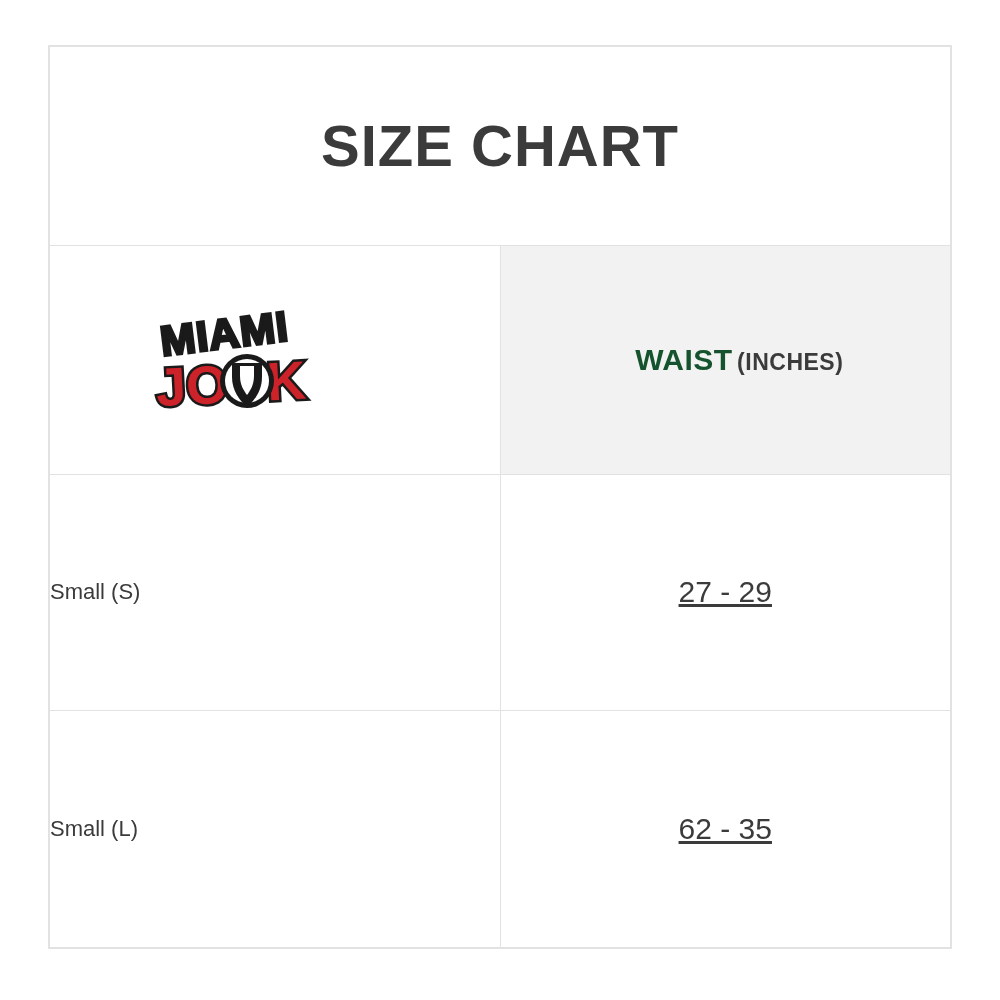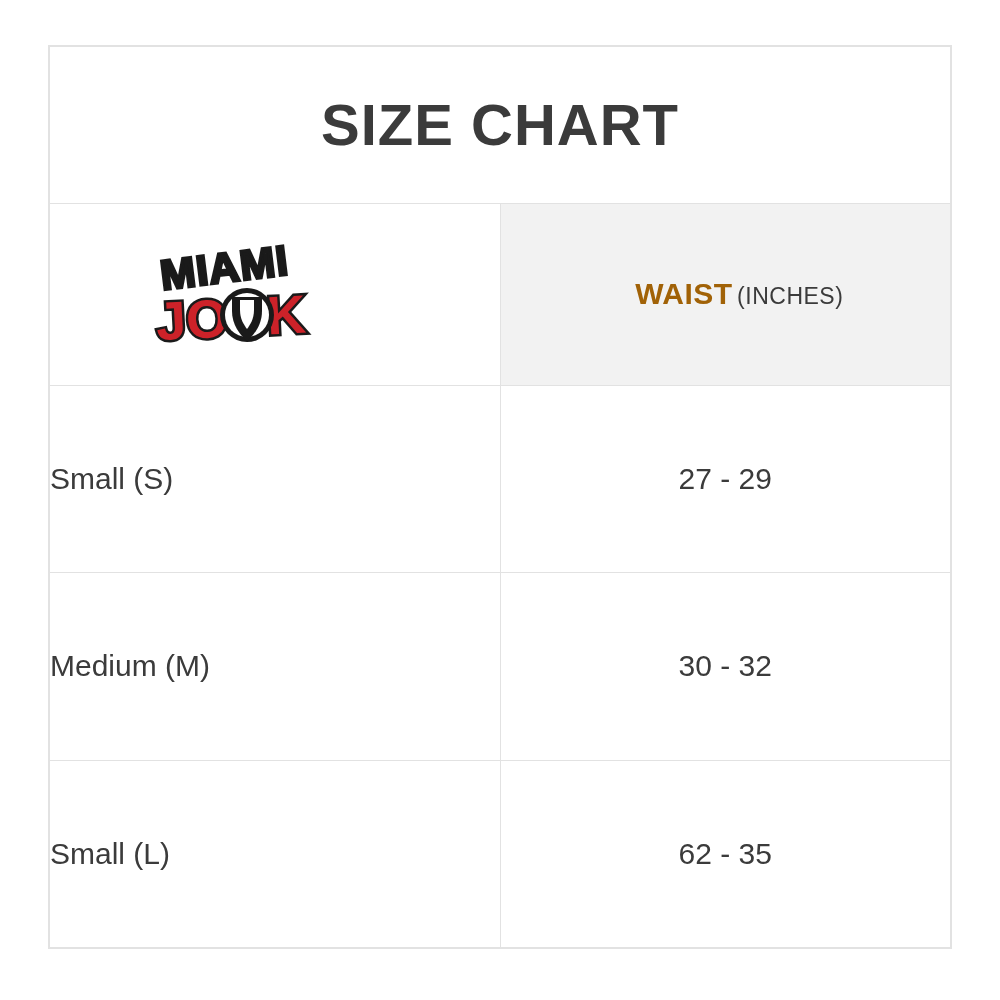--- a/index.html
+++ b/index.html
@@ -65,42 +65,43 @@
     background: #ffffff;
     text-align: center;
   }
   .waist-cell {
     background: #f2f2f2;
     text-align: center;
   }
   .waist-main {
     font-size: 30px;
     font-weight: bold;
-    color: #a16207;
+    color: #14532d;
     letter-spacing: 0.5px;
     margin-left: 28px;
   }
   .waist-sub {
     font-size: 23px;
-    font-weight: normal;
+    font-weight: bold;
     color: #3b3b3b;
     letter-spacing: 0.5px;
   }
 
   
   .size-cell {
     padding-left: 34px;
-    font-size: 30px;
+    font-size: 22px;
     color: #3b3b3b;
     height: 155px;
   }
   .value-cell {
     text-align: center;
     font-size: 30px;
     color: #3b3b3b;
+    text-decoration: underline;
   }
 
   
   .logo-box {
     position: relative;
     width: 250px;
     height: 120px;
     margin: 0 auto;
   }
   .logo-svg { display: block; }
@@ -144,24 +145,20 @@
             <span class="waist-main">WAIST</span>
             <span class="waist-sub">(INCHES)</span>
           </td>
         </tr>
 
         <tr>
           <td class="size-cell">Small (S)</td>
           <td class="value-cell">27 - 29</td>
         </tr>
 
-        <tr>
-          <td class="size-cell">Medium (M)</td>
-          <td class="value-cell">30 - 32</td>
-        </tr>
 
         <tr>
           <td class="size-cell">Small (L)</td>
           <td class="value-cell">62 - 35</td>
         </tr>
 
       </tbody>
     </table>
   </div>
 </div>

